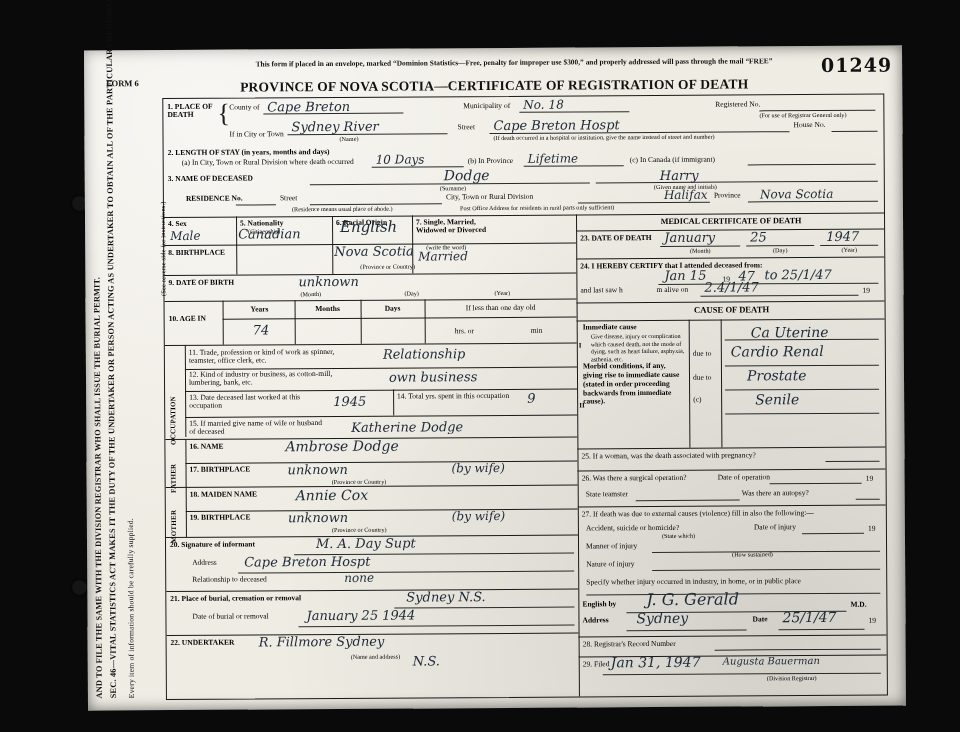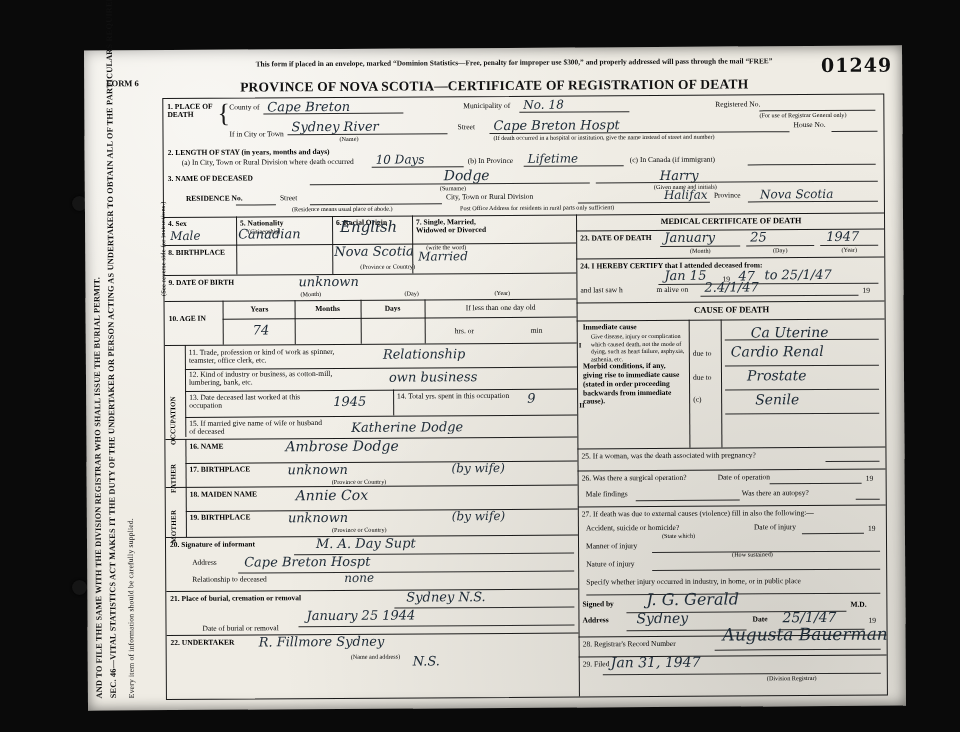--- a/index.html
+++ b/index.html
@@ -242,21 +242,21 @@
       <div class="lbl n" style="left:26px;top:460px;">Address</div>
       <div class="hw" style="left:78px;top:456px;font-size:13px;">Cape Breton Hospt</div>
       <div class="line" style="left:72px;top:474px;width:336px;"></div>
       <div class="lbl n" style="left:26px;top:477px;">Relationship to deceased</div>
       <div class="hw" style="left:178px;top:473px;font-size:12px;">none</div>
       <div class="hr" style="top:492px;left:0;width:412px;"></div>
 
       <div class="lbl" style="left:4px;top:496px;">21. Place of burial, cremation or removal</div>
       <div class="hw" style="left:240px;top:492px;font-size:13px;">Sydney N.S.</div>
       <div class="line" style="left:228px;top:510px;width:180px;"></div>
-      <div class="lbl n" style="left:36px;top:514px;margin-top:12px;">Date of burial or removal</div>
+      <div class="lbl n" style="left:26px;top:514px;">Date of burial or removal</div>
       <div class="hw" style="left:140px;top:510px;font-size:13px;">January 25 1944</div>
       <div class="line" style="left:132px;top:528px;width:276px;"></div>
       <div class="hr" style="top:536px;left:0;width:412px;"></div>
 
       <div class="lbl" style="left:4px;top:540px;">22. UNDERTAKER</div>
       <div class="hw" style="left:92px;top:536px;font-size:13px;">R. Fillmore  Sydney</div>
       <div class="hw" style="left:246px;top:556px;font-size:13px;">N.S.</div>
       <div class="lbl sm" style="left:184px;top:556px;">(Name and address)</div>
 
       <div class="vtext" style="font-size:6.4px;left:2px;top:190px;font-weight:normal;">(See reverse side for instructions.)</div>
@@ -317,59 +317,59 @@
       <div class="hr" style="top:352px;left:412px;width:308px;"></div>
 
       <div class="lbl n" style="left:416px;top:356px;">25. If a woman, was the death associated with pregnancy?</div>
       <div class="line" style="left:660px;top:366px;width:54px;"></div>
       <div class="hr" style="top:374px;left:412px;width:308px;"></div>
 
       <div class="lbl n" style="left:416px;top:378px;">26. Was there a surgical operation?</div>
       <div class="lbl n" style="left:552px;top:378px;">Date of operation</div>
       <div class="line" style="left:604px;top:388px;width:92px;"></div>
       <div class="lbl n" style="left:700px;top:380px;">19</div>
-      <div class="lbl n" style="left:420px;top:394px;">Male findings</div>
+      <div class="lbl n" style="left:420px;top:394px;">State teamster</div>
       <div class="lbl n" style="left:576px;top:394px;">Was there an autopsy?</div>
       <div class="line" style="left:470px;top:404px;width:104px;"></div>
       <div class="line" style="left:690px;top:404px;width:24px;"></div>
       <div class="hr" style="top:410px;left:412px;width:308px;"></div>
 
       <div class="lbl n" style="left:416px;top:414px;">27. If death was due to external causes (violence) fill in also the following:—</div>
       <div class="lbl n" style="left:420px;top:428px;">Accident, suicide or homicide?</div>
       <div class="lbl sm" style="left:496px;top:437px;">(State which)</div>
       <div class="lbl n" style="left:588px;top:428px;">Date of injury</div>
       <div class="line" style="left:636px;top:438px;width:62px;"></div>
       <div class="lbl n" style="left:702px;top:430px;">19</div>
       <div class="lbl n" style="left:420px;top:446px;">Manner of injury</div>
       <div class="line" style="left:486px;top:456px;width:228px;"></div>
       <div class="lbl sm" style="left:566px;top:456px;">(How sustained)</div>
       <div class="lbl n" style="left:420px;top:464px;">Nature of injury</div>
       <div class="line" style="left:486px;top:474px;width:228px;"></div>
       <div class="lbl n" style="left:420px;top:482px;">Specify whether injury occurred in industry, in home, or in public place</div>
       <div class="line" style="left:420px;top:498px;width:294px;"></div>
 
-      <div class="lbl" style="left:416px;top:504px;">Signed by</div>
+      <div class="lbl" style="left:416px;top:504px;">English by</div>
       <div class="hw b" style="left:480px;top:494px;font-size:16px;">J. G. Gerald</div>
       <div class="line" style="left:460px;top:516px;width:220px;"></div>
       <div class="lbl" style="left:684px;top:506px;">M.D.</div>
 
       <div class="lbl" style="left:416px;top:520px;">Address</div>
       <div class="hw" style="left:470px;top:514px;font-size:14px;text-align:center;">Sydney</div>
       <div class="line" style="left:460px;top:534px;width:120px;"></div>
       <div class="lbl" style="left:586px;top:520px;">Date</div>
       <div class="hw" style="left:616px;top:514px;font-size:14px;">25/1/47</div>
       <div class="line" style="left:612px;top:534px;width:86px;"></div>
       <div class="lbl n" style="left:702px;top:522px;">19</div>
 
       <div class="hr" style="top:540px;left:412px;width:308px;"></div>
       <div class="lbl n" style="left:416px;top:544px;">28. Registrar's Record Number</div>
       <div class="line" style="left:548px;top:554px;width:166px;"></div>
       <div class="hr" style="top:560px;left:412px;width:308px;"></div>
 
       <div class="lbl n" style="left:416px;top:564px;">29. Filed</div>
       <div class="hw" style="left:444px;top:558px;font-size:14px;">Jan 31, 1947</div>
-      <div class="hw" style="left:556px;top:529px;font-size:17px;">Augusta Bauerman</div>
+      <div class="hw" style="left:556px;top:560px;font-size:10px;">Augusta Bauerman</div>
       <div class="line" style="left:436px;top:578px;width:278px;"></div>
       <div class="lbl sm" style="left:600px;top:580px;">(Division Registrar)</div>
 
     </div>
   </div>
 </div>
 
 </body></html>

